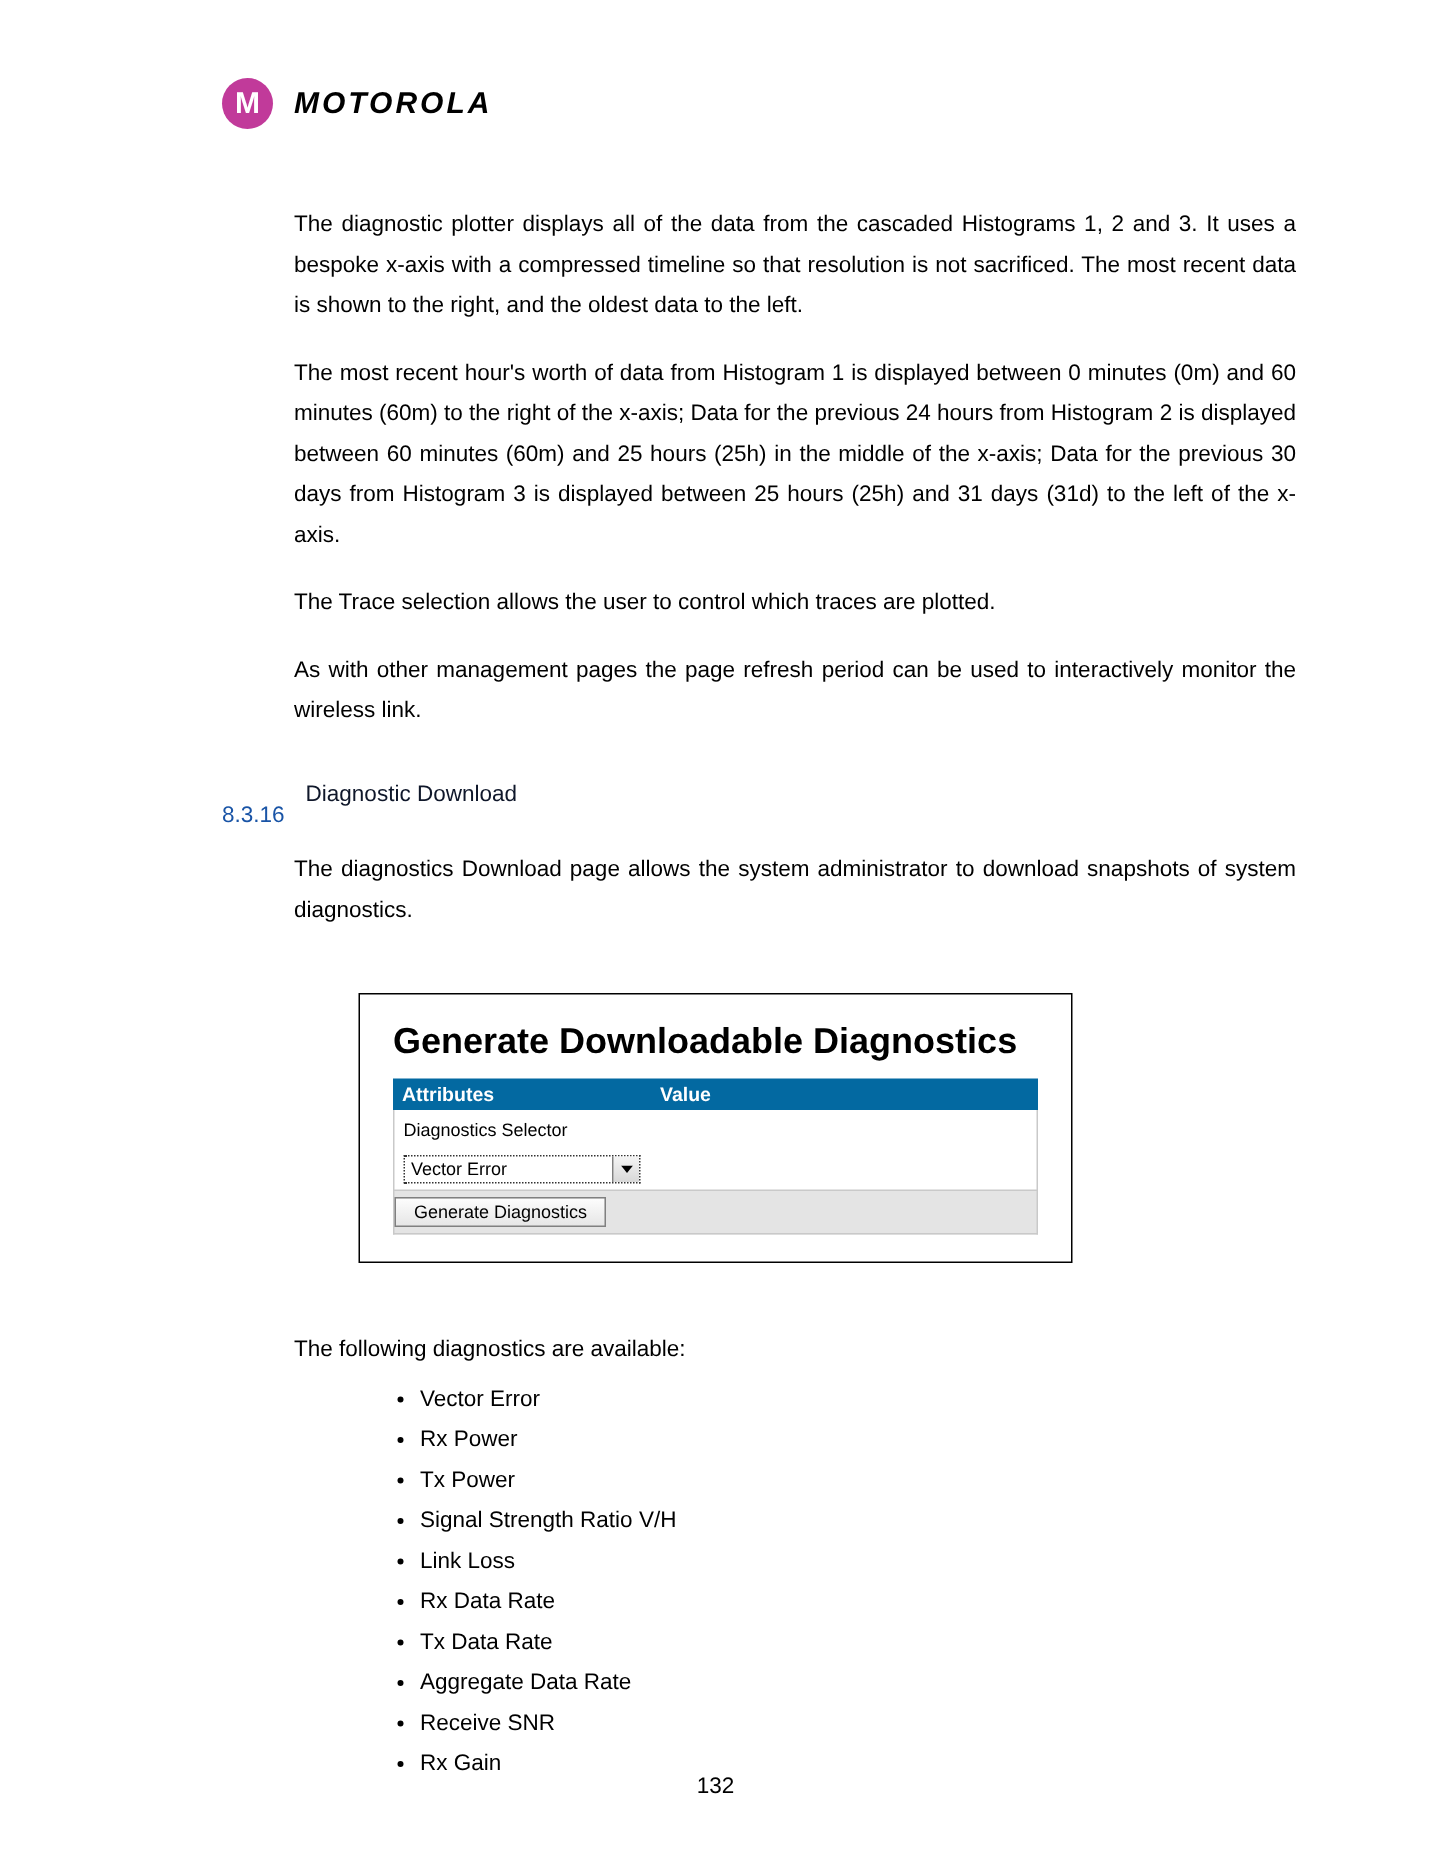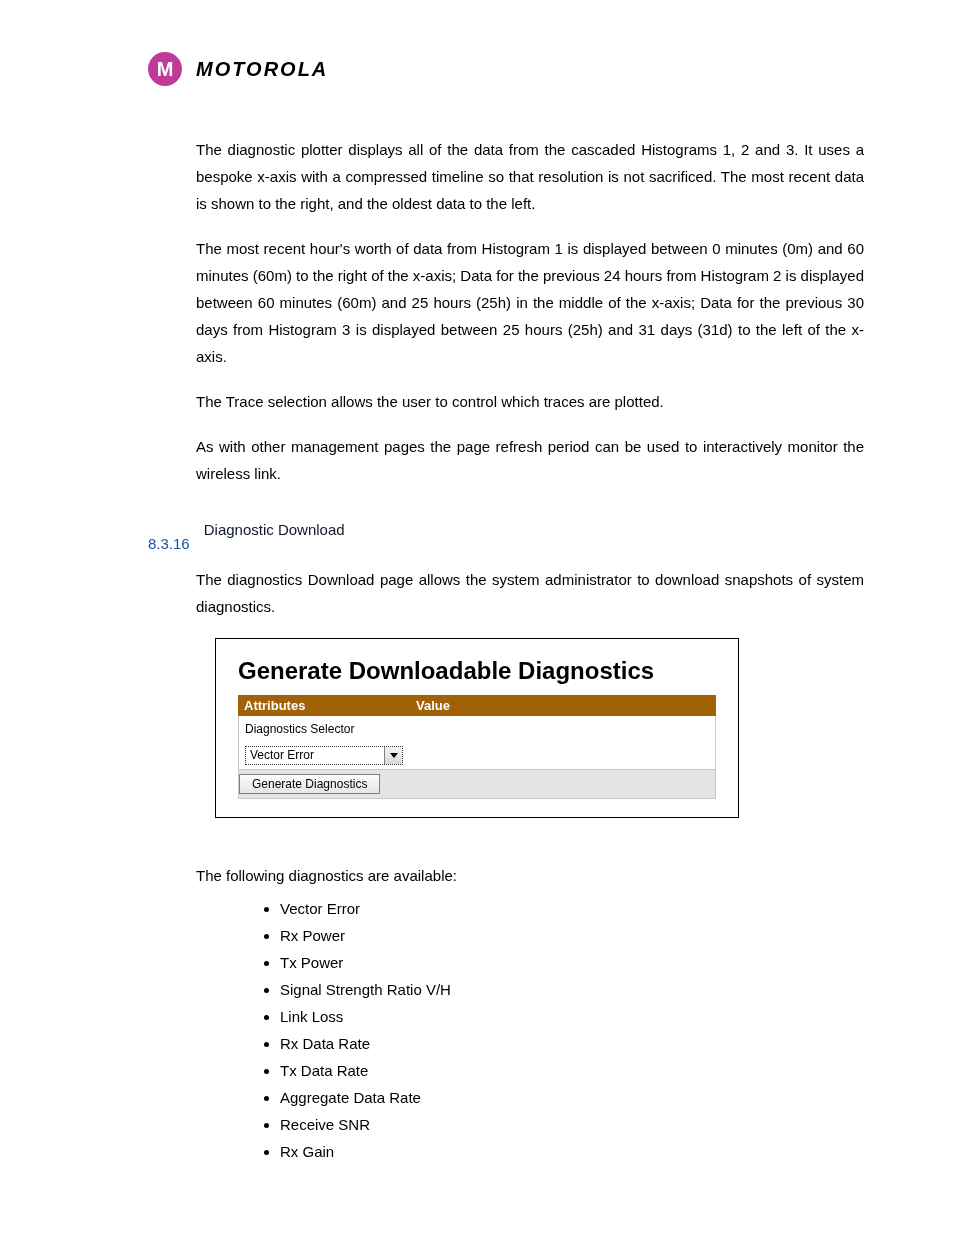--- a/index.html
+++ b/index.html
@@ -71,35 +71,36 @@
   .section-title {
     color: #0f172a;
     font-size: 15px;
   }
   .panel-holder {
     display: flex;
     justify-content: center;
     margin: 18px 0 44px 0;
   }
   .panel {
-    width: 524px;
+    width: 476px;
     border: 1px solid #000;
     box-sizing: border-box;
     padding: 18px 22px 18px 22px;
     background: #fff;
+    margin-top: 24px;
   }
   .panel-title {
     font-family: Arial, Helvetica, sans-serif;
     font-size: 24px;
     font-weight: bold;
     margin-bottom: 10px;
   }
   .hdr-row {
     display: flex;
-    background: #a16207;
+    background: #0369a1;
     color: #fff;
     font-weight: bold;
     font-size: 13px;
   }
   .hdr-col1 { width: 172px; padding: 3px 6px; box-sizing: border-box; }
   .hdr-col2 { flex: 1; padding: 3px 6px; box-sizing: border-box; }
   .data-row {
     display: flex;
     border: 1px solid #c9c9c9;
     border-top: none;
@@ -240,14 +241,15 @@
       <li>Signal Strength Ratio V/H</li>
       <li>Link Loss</li>
       <li>Rx Data Rate</li>
       <li>Tx Data Rate</li>
       <li>Aggregate Data Rate</li>
       <li>Receive SNR</li>
       <li>Rx Gain</li>
     </ul>
   </div>
 
+  <div class="page-num">132</div>
 
 </div>
 
 </body></html>

